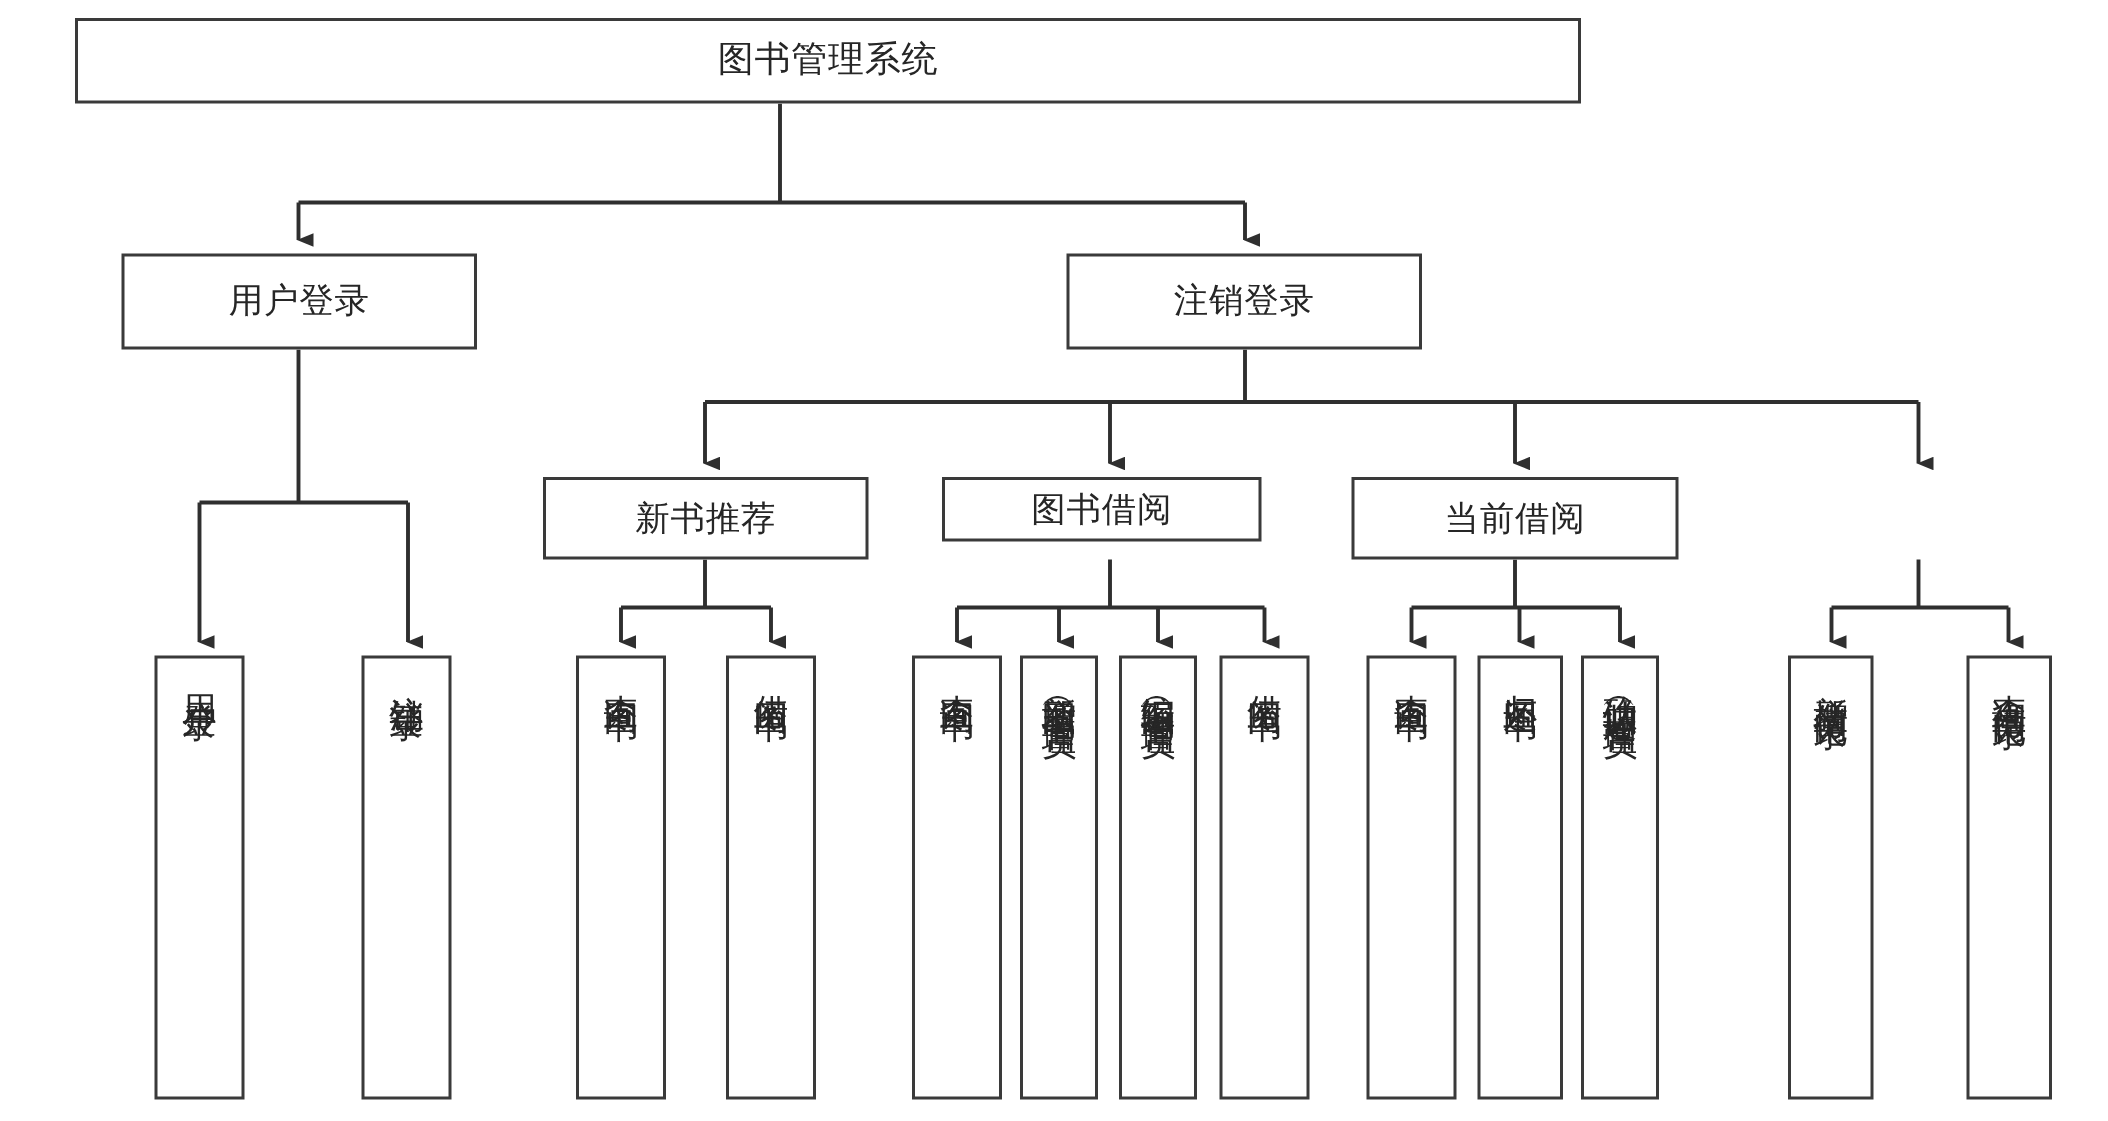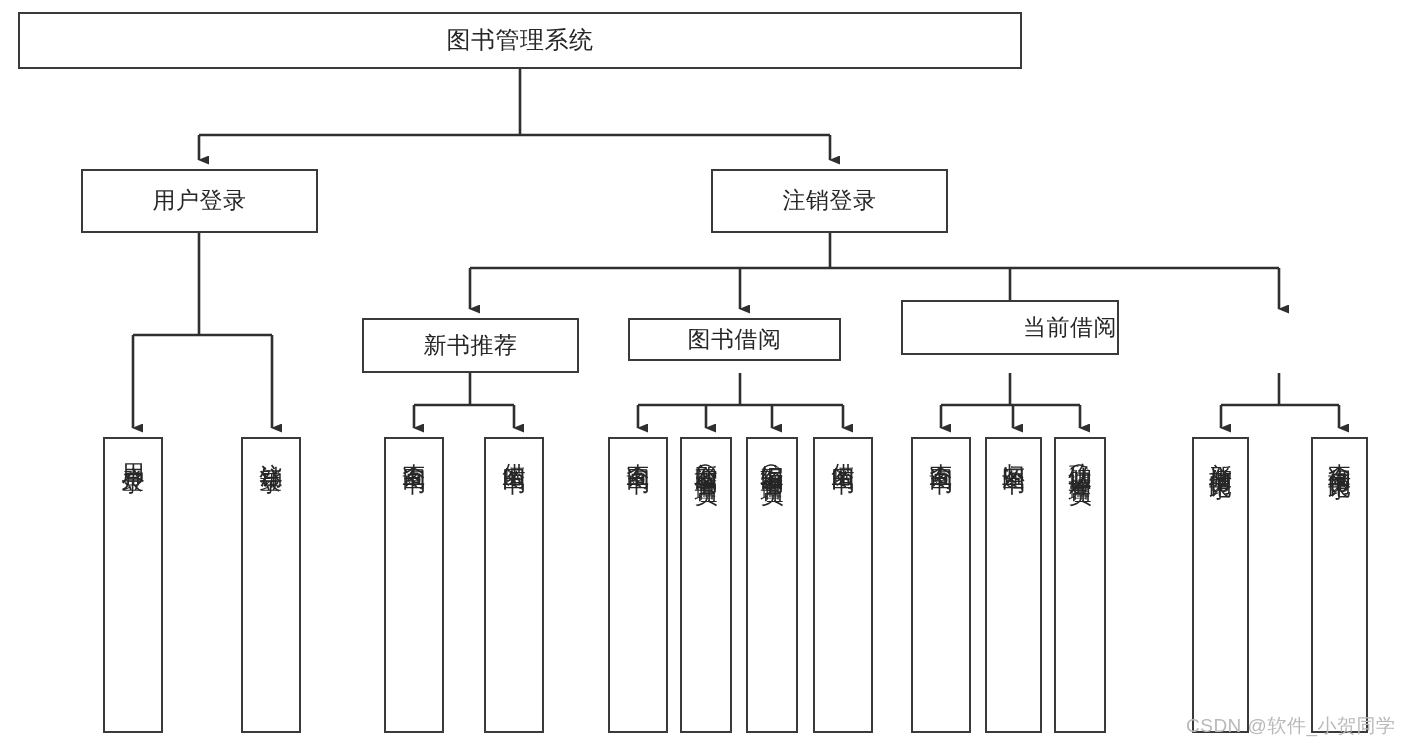--- a/index.html
+++ b/index.html
@@ -37,20 +37,21 @@
     text-align: center;
     line-height: 1.18;
     color: #262626;
   }
   .node.horiz {
     font-size: 23px;
     letter-spacing: 0.5px;
   }
   .node.root {
     font-size: 24px;
+    margin-left: 32px;
   }
   .node.vert {
     writing-mode: vertical-rl;
     text-orientation: upright;
     font-size: 23px;
     letter-spacing: 3px;
     padding: 6px 0;
     align-items: flex-start;
     justify-content: flex-start;
   }
@@ -133,21 +134,21 @@
   <div class="node horiz" style="left:711px; top:169px; width:237px; height:64px;">
     <span>注销登录</span>
   </div>
 
   <div class="node horiz" style="left:362px; top:318px; width:217px; height:55px;">
     <span>新书推荐</span>
   </div>
   <div class="node horiz" style="left:628px; top:318px; width:213px; height:43px;">
     <span>图书借阅</span>
   </div>
-  <div class="node horiz" style="left:901px; top:300px; width:218px; height:55px;justify-content:flex-end;">
+  <div class="node horiz" style="left:901px; top:318px; width:218px; height:55px;">
     <span>当前借阅</span>
   </div>
 
   <div class="node vert" style="left:103px; top:437px; width:60px; height:296px;">
     <span>用户登录</span>
   </div>
   <div class="node vert" style="left:241px; top:437px; width:60px; height:296px;">
     <span>注销登录</span>
   </div>
 
@@ -181,15 +182,14 @@
     <span>确认归还（管理员）</span>
   </div>
 
   <div class="node vert" style="left:1192px; top:437px; width:57px; height:296px;">
     <span>新增借阅记录</span>
   </div>
   <div class="node vert" style="left:1311px; top:437px; width:57px; height:296px;">
     <span>查询借阅记录</span>
   </div>
 
-  <div class="watermark">CSDN @软件_小贺同学</div>
 
 </div>
 
 </body></html>

